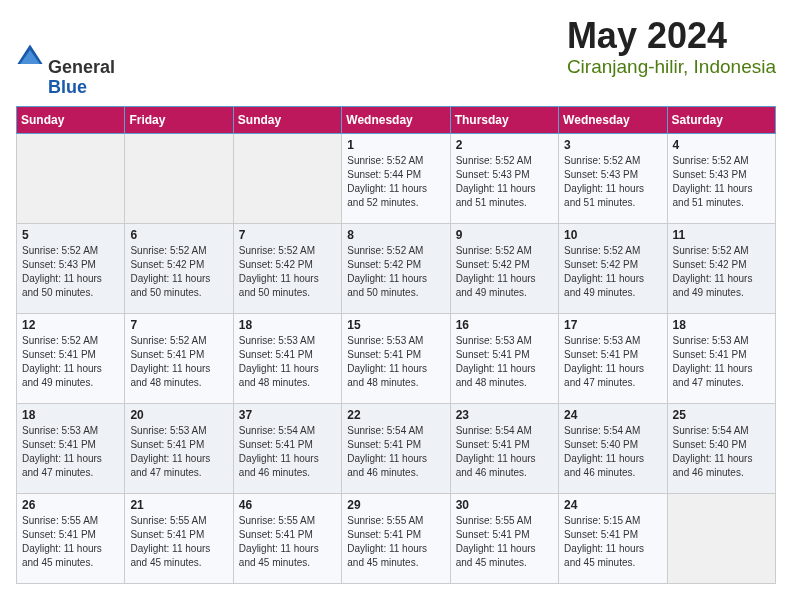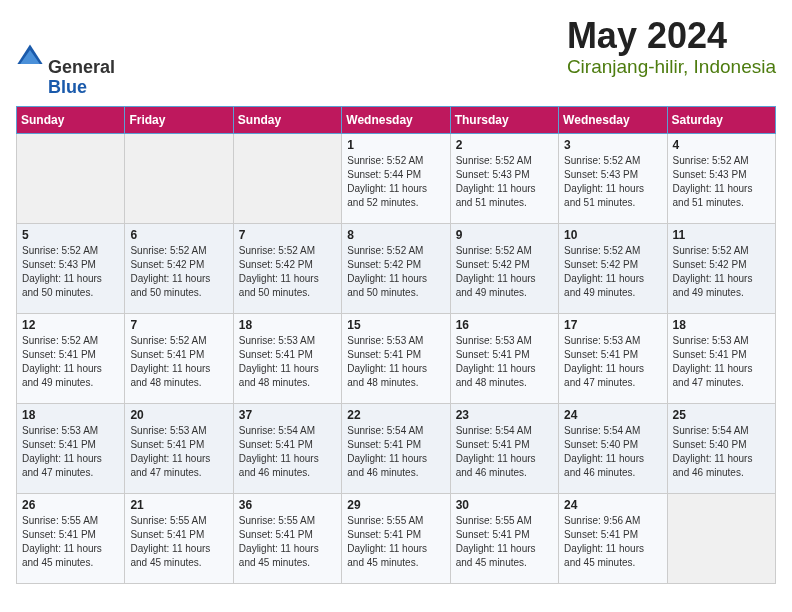--- a/index.html
+++ b/index.html
@@ -327,21 +327,21 @@
 and 45 minutes.</div>
         </td>
         <td>
           <span class="day-number">21</span>
           <div class="cell-content">Sunrise: 5:55 AM
 Sunset: 5:41 PM
 Daylight: 11 hours
 and 45 minutes.</div>
         </td>
         <td>
-          <span class="day-number">36</span>
+          <span class="day-number">46</span>
           <div class="cell-content">Sunrise: 5:55 AM
 Sunset: 5:41 PM
 Daylight: 11 hours
 and 45 minutes.</div>
         </td>
         <td>
           <span class="day-number">29</span>
           <div class="cell-content">Sunrise: 5:55 AM
 Sunset: 5:41 PM
 Daylight: 11 hours
@@ -349,21 +349,21 @@
         </td>
         <td>
           <span class="day-number">30</span>
           <div class="cell-content">Sunrise: 5:55 AM
 Sunset: 5:41 PM
 Daylight: 11 hours
 and 45 minutes.</div>
         </td>
         <td>
           <span class="day-number">24</span>
-          <div class="cell-content">Sunrise: 9:56 AM
+          <div class="cell-content">Sunrise: 5:15 AM
 Sunset: 5:41 PM
 Daylight: 11 hours
 and 45 minutes.</div>
         </td>
         <td class="empty-cell"></td>
       </tr>
     </tbody>
 </table>
 
 </body></html>

